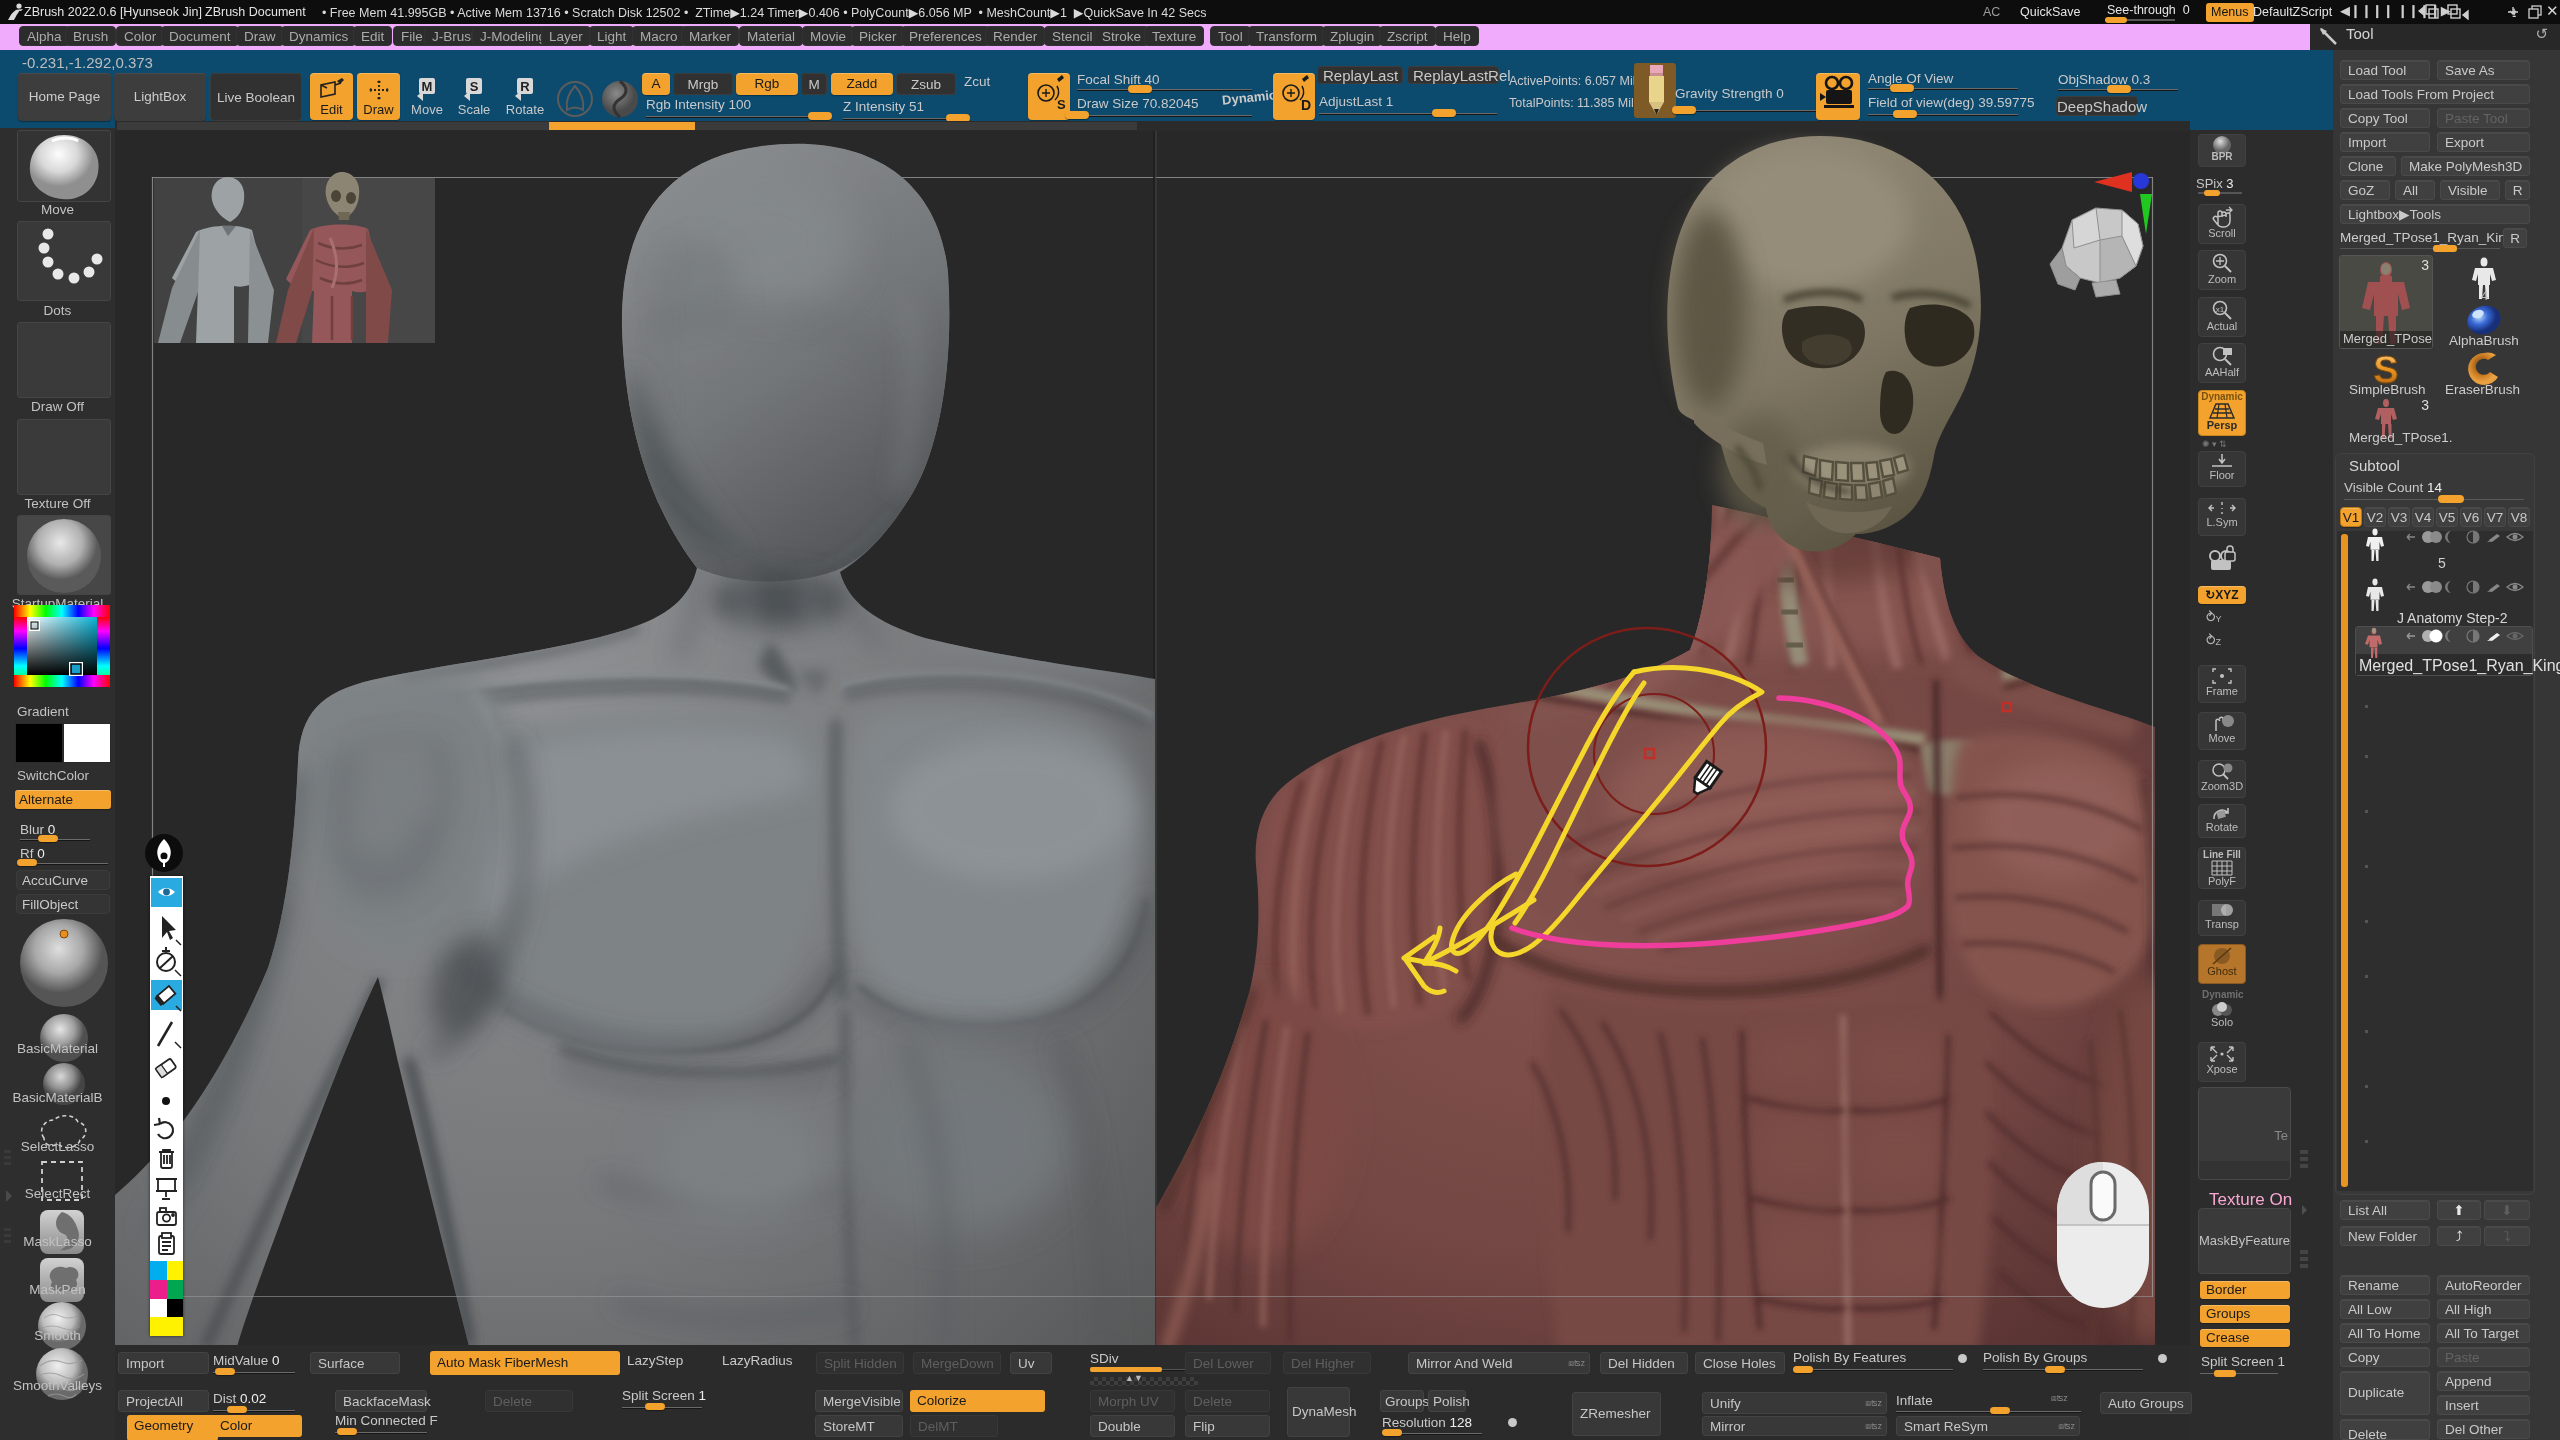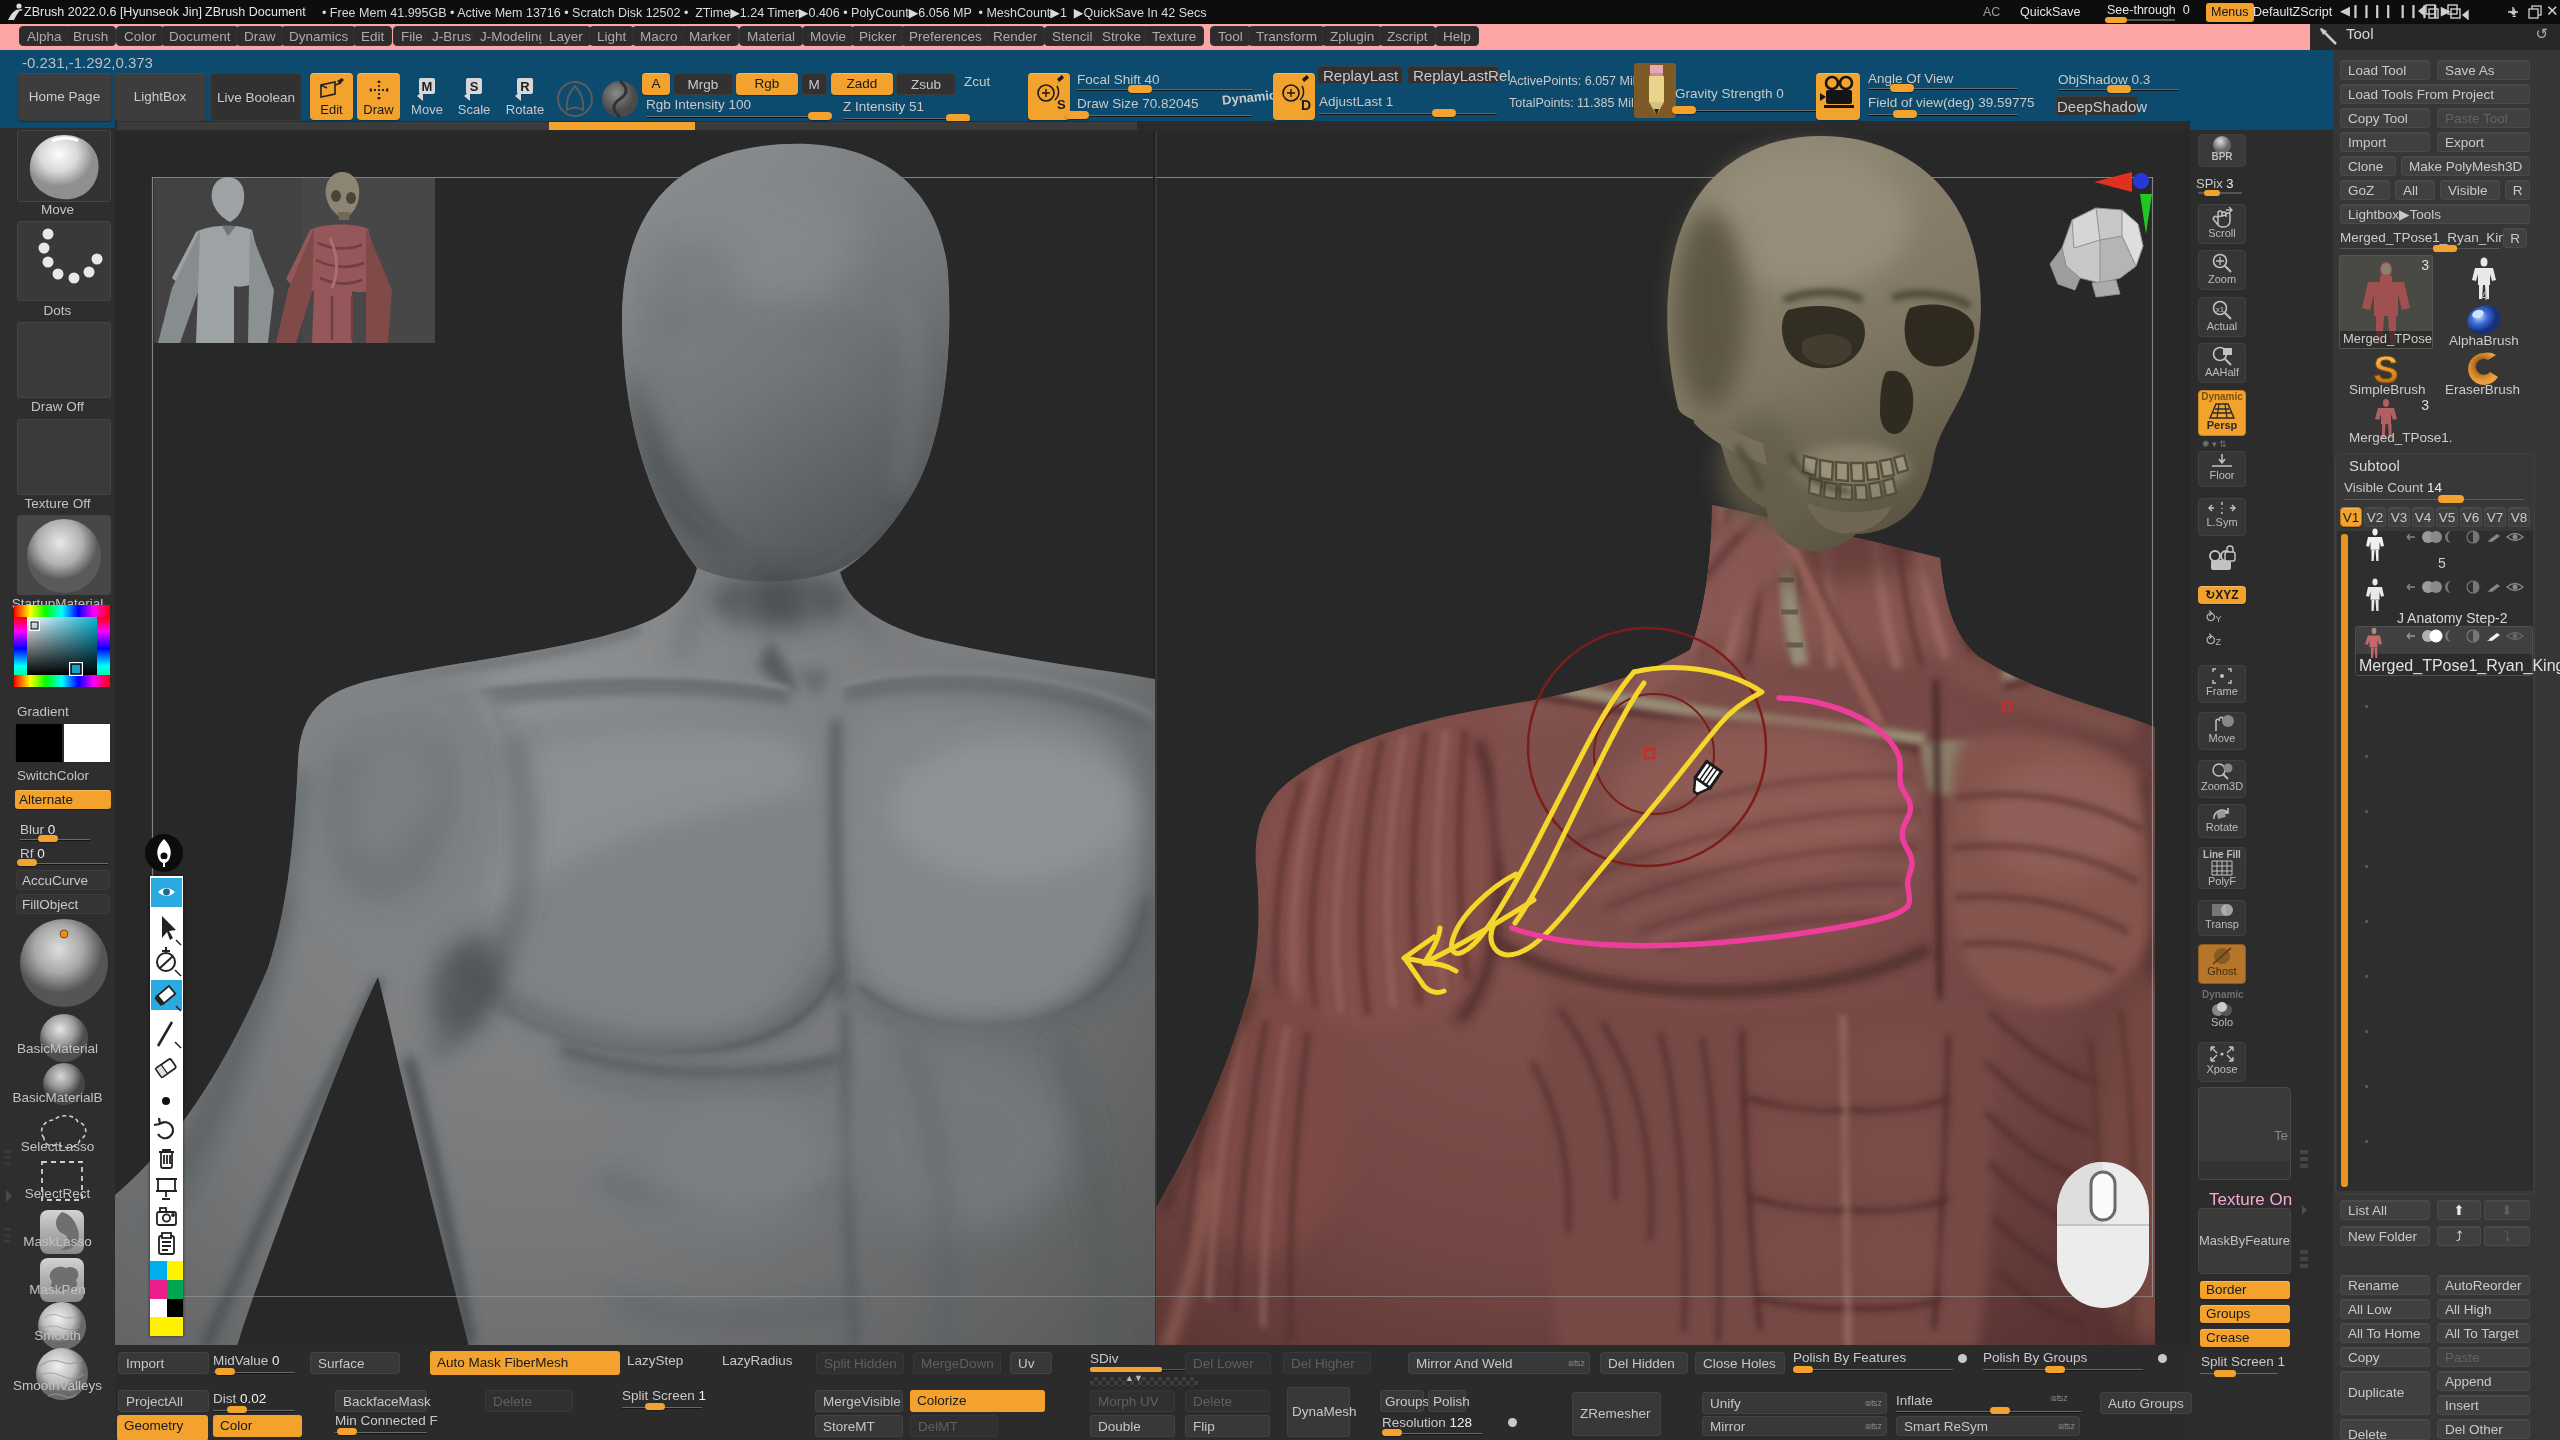--- a/index.html
+++ b/index.html
@@ -1,18 +1,18 @@
 <!DOCTYPE html>
 <html><head><meta charset="utf-8">
 <style>
 html,body{margin:0;padding:0;width:2560px;height:1440px;overflow:hidden;background:#2c2c2c;font-family:"Liberation Sans",sans-serif;}
 *{box-sizing:border-box;}
 .abs{position:absolute;}
 #titlebar{position:absolute;left:0;top:0;width:2560px;height:24px;background:#0d0d0d;color:#e4e4e4;font-size:12.5px;}
-#menubar{position:absolute;left:0;top:24px;width:2560px;height:26px;background:#fca5a5;color:#aaaaaa;font-size:13.5px;}
+#menubar{position:absolute;left:0;top:24px;width:2560px;height:26px;background:#f0abfc;color:#aaaaaa;font-size:13.5px;}
 .menu{position:absolute;top:2px;height:20px;line-height:20px;padding:0 7px;background:#2c2c2c;border:1px solid #323232;border-radius:4px;}
 #shelf{position:absolute;left:0;top:50px;width:2560px;height:81px;background:#0c4a6e;}
 .btn{position:absolute;background:#313131;border:1px solid #3c3c3c;border-radius:4px;color:#c9c9c9;font-size:13.5px;text-align:center;}
 .btn2{position:absolute;background:#3d3d3d;border-radius:4px;color:#cccccc;font-size:13.5px;text-align:center;box-shadow:inset 0 1px 0 rgba(255,255,255,0.07),0 1px 1px rgba(0,0,0,0.35);}
 .ob{position:absolute;background:#f2a22d;border-radius:4px;color:#1a1a1a;font-size:13.5px;text-align:center;box-shadow:inset 0 1px 0 rgba(255,255,255,0.25),0 1px 1px rgba(0,0,0,0.3);}
 .dim{color:#6c6c6c;}
 .lbl{position:absolute;color:#c9c9c9;font-size:13.5px;white-space:nowrap;}
 .sl{position:absolute;height:1px;background:#6a6a6a;box-shadow:0 1px 0 #161616;}
 .sh{position:absolute;width:24px;height:8px;background:#f2a22d;border-radius:4px;box-shadow:0 1px 1px rgba(0,0,0,.4);}
 #tray{position:absolute;left:0;top:128px;width:115px;height:1312px;background:#2e2e2e;}
@@ -1248,21 +1248,21 @@
     <div class="sh" style="left:1267px;top:84px;width:20px;height:7px"></div>
 <div class="abs" style="left:1393px;top:73px;width:9px;height:9px;border-radius:50%;background:#c9c9c9"></div>
 <div class="bb" style="left:1457px;top:47px;width:89px;height:44px;line-height:42px">ZRemesher</div>
 <div class="bb" style="left:1587px;top:47px;width:185px;height:22px;line-height:21px">Unify<span style="float:right;margin-right:4px;font-size:9px;color:#888">⧈ʦz</span></div>
 <div class="bb" style="left:1587px;top:71px;width:185px;height:20px;line-height:19px">Mirror<span style="float:right;margin-right:4px;font-size:9px;color:#888">⧈ʦz</span></div>
 <span class="lbl" style="left:1781px;top:48px">Inflate<span style="position:absolute;left:155px;font-size:9px;color:#888">⧈ʦz</span></span>
 <div class="sl" style="left:1781px;top:66px;width:185px"></div>
     <div class="sh" style="left:1875px;top:62px;width:20px;height:7px"></div>
 <div class="bb" style="left:1781px;top:71px;width:184px;height:20px;line-height:19px">Smart ReSym<span style="float:right;margin-right:4px;font-size:9px;color:#888">⧈ʦz</span></div>
 <div class="bb" style="left:1985px;top:47px;width:92px;height:22px;line-height:21px">Auto Groups</div>
-<div class="bbo" style="left:2px;top:70px;width:91px;height:26px;line-height:21px">Geometry</div>
+<div class="bbo" style="left:12px;top:70px;width:91px;height:26px;line-height:21px">Geometry</div>
 <div class="bbo" style="left:98px;top:70px;width:89px;height:22px;line-height:21px">Color</div>
 <span class="lbl" style="left:220px;top:68px">Min Connected F</span>
 <div class="sl" style="left:220px;top:87px;width:92px"></div>
     <div class="sh" style="left:222px;top:83px;width:20px;height:7px"></div>
 <div class="bb" style="left:700px;top:70px;width:88px;height:22px;line-height:21px">StoreMT</div>
 <div class="bbd" style="left:795px;top:70px;width:88px;height:22px;line-height:21px">DelMT</div>
 <div class="bb" style="left:975px;top:70px;width:85px;height:22px;line-height:21px">Double</div>
 <div class="bb" style="left:1070px;top:70px;width:85px;height:22px;line-height:21px">Flip</div>
 </div>
 

